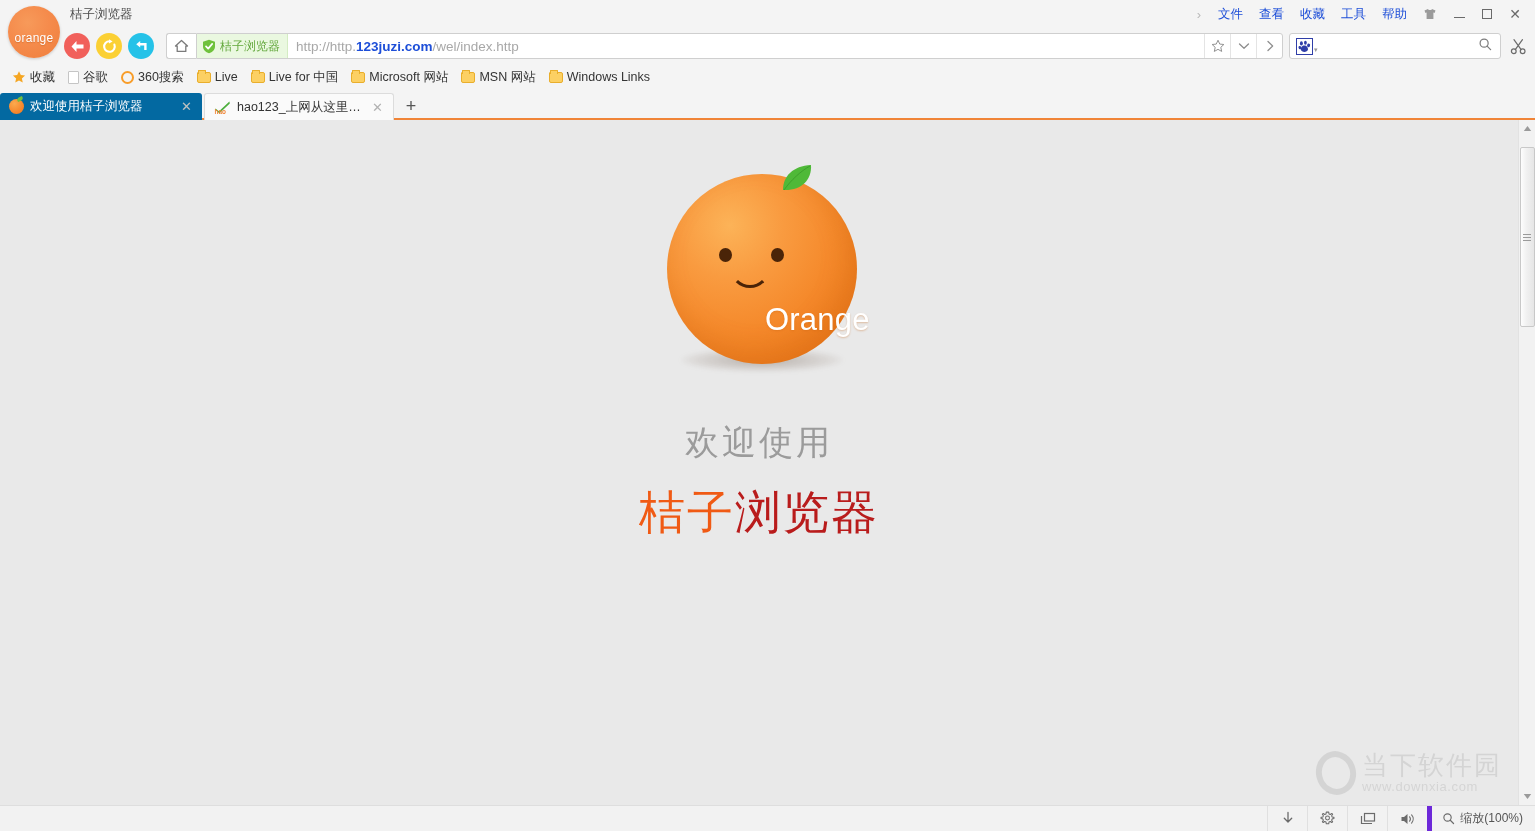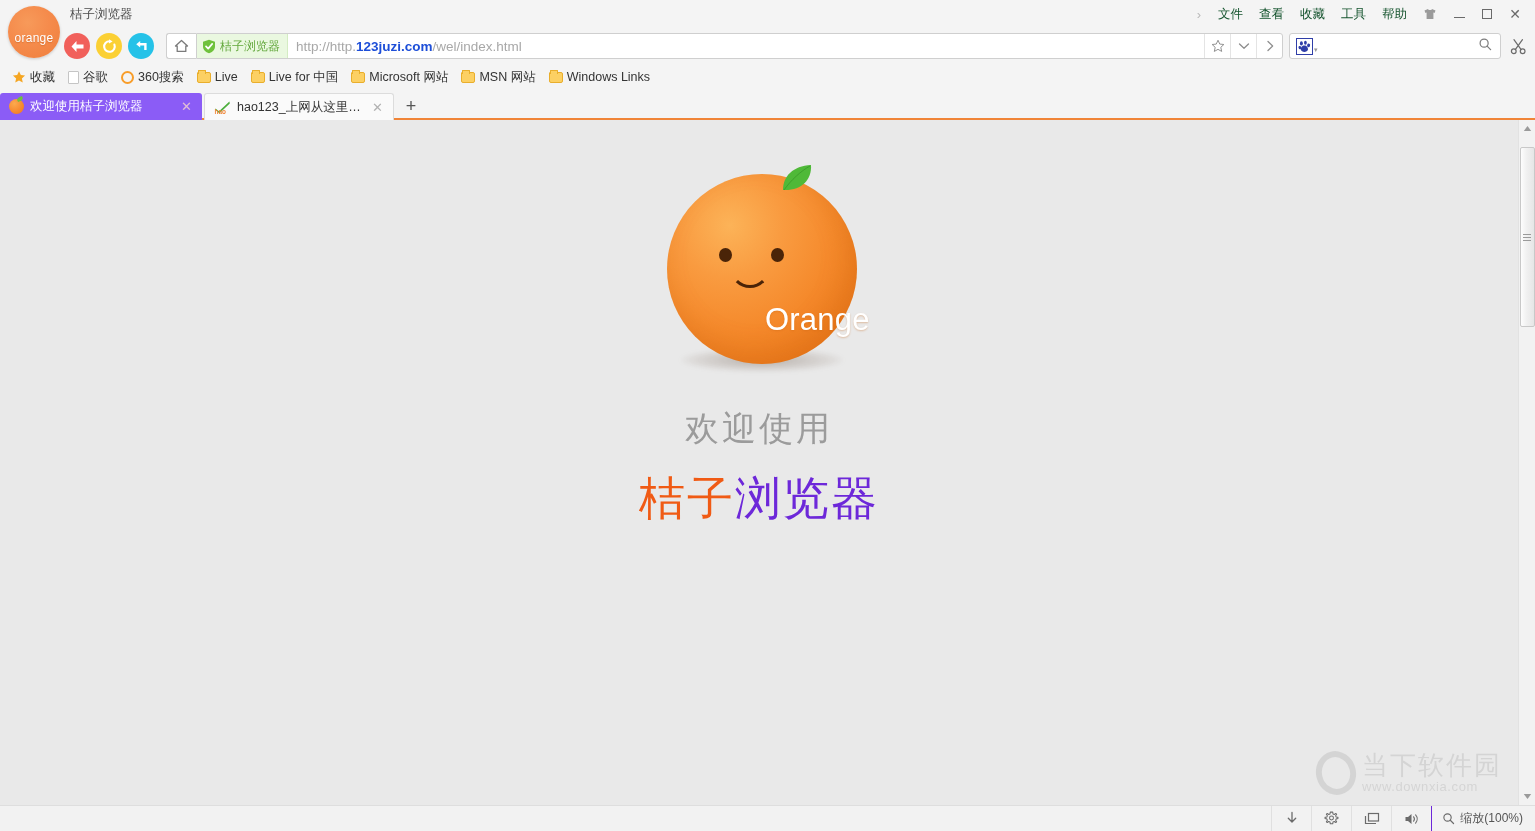--- a/index.html
+++ b/index.html
@@ -25,21 +25,21 @@
   .logo-badge span {
     color: #fff; font-size: 12px; letter-spacing: .3px;
     margin-bottom: 13px; text-shadow: 0 1px 1px rgba(180,90,30,.45);
   }
   .app-title {
     margin-left: 70px; font-size: 12.5px; color: #4a4a4a; line-height: 28px;
   }
   .title-right { margin-left: auto; display: flex; align-items: center; height: 28px; padding-right: 6px; }
   .chev-left { color: #b9b9b9; font-size: 13px; margin-right: 9px; }
   .menu-item {
-    font-size: 12.5px; color: #14532d; padding: 0 8px; line-height: 28px; cursor: default;
+    font-size: 12.5px; color: #1d4ed8; padding: 0 8px; line-height: 28px; cursor: default;
   }
   .tshirt-btn { width: 30px; height: 28px; display: flex; align-items: center; justify-content: center; }
   .win-btn {
     width: 28px; height: 28px; display: flex; align-items: center; justify-content: center;
     color: #6a6a6a;
   }
   .win-min { width: 11px; height: 1px; background: #6a6a6a; margin-top: 7px; }
   .win-max { width: 10px; height: 10px; border: 1px solid #6a6a6a; }
   .win-close { font-size: 14px; line-height: 1; font-weight: 300; }
 
@@ -127,21 +127,21 @@
     position: relative;
   }
   .tabstrip::after {
     content: ""; position: absolute; left: 0; right: 0; bottom: 0; height: 2px; background: #f08437;
   }
   .tab {
     height: 27px; display: flex; align-items: center; gap: 6px; padding: 0 8px 0 9px;
     font-size: 12.5px; position: relative; z-index: 2; border-radius: 3px 3px 0 0;
     min-width: 120px;
   }
-  .tab.active { background: #8b5cf6; color: #fff; width: 202px; }
+  .tab.active { background: #0369a1; color: #fff; width: 202px; }
   .tab.inactive { background: #fafafa; color: #333; border: 1px solid #dcdcdc; border-bottom: none; width: 190px; margin-left: 2px; }
   .tab .tlabel { flex: 1 1 auto; overflow: hidden; white-space: nowrap; text-overflow: ellipsis; }
   .tab .tclose { font-size: 13px; opacity: .75; line-height: 1; padding: 0 2px; }
   .tab.active .tclose { color: #ffe0cb; }
   .tab.inactive .tclose { color: #999; }
   .tab-orange {
     width: 15px; height: 15px; border-radius: 50%; flex: 0 0 15px; position: relative;
     background: radial-gradient(circle at 36% 30%, #fcaa4e 0%, #f6882e 60%, #ef7519 100%);
   }
   .tab-orange::after {
@@ -186,27 +186,27 @@
     position: absolute; left: 63px; top: 94px; width: 40px; height: 20px;
     border: 3px solid #4a2408; border-top: none; border-left-color: transparent; border-right-color: transparent;
     border-radius: 0 0 26px 26px;
   }
   .orange-word {
     position: absolute; left: 98px; top: 128px; font-size: 31px; color: #fff;
     letter-spacing: .2px; text-shadow: 0 1px 2px rgba(200,100,20,.35); white-space: nowrap;
   }
 
   .welcome {
-    margin-top: 40px; font-size: 34px; color: #9b9b9b; letter-spacing: 3px; font-weight: 400;
+    margin-top: 54px; font-size: 34px; color: #9b9b9b; letter-spacing: 3px; font-weight: 400;
   }
   .brand {
     margin-top: 16px; font-size: 46px; letter-spacing: 2px; font-weight: 400;
   }
   .brand .o { color: #f05a14; }
-  .brand .g { color: #6d28d9; }
+  .brand .g { color: #b91c1c; }
 
   .watermark {
     position: absolute; right: 16px; bottom: 10px; display: flex; align-items: center; gap: 6px;
     opacity: .22; pointer-events: none;
   }
   .wm-o {
     width: 40px; height: 44px; border: 6px solid #8d8d8d; border-radius: 50%;
     transform: rotate(-14deg);
   }
   .wm-text { display: flex; flex-direction: column; }
@@ -233,21 +233,21 @@
   .statusbar {
     height: 26px; background: #f2f2f2; border-top: 1px solid #dedede;
     display: flex; align-items: center; justify-content: flex-end; flex: 0 0 26px;
   }
   .sb-btn {
     width: 40px; height: 25px; display: flex; align-items: center; justify-content: center;
     border-left: 1px solid #e0e0e0; color: #6b6b6b;
   }
   .sb-zoom {
     display: flex; align-items: center; gap: 5px; padding: 0 12px 0 10px; height: 25px;
-    border-left: 1px solid #6d28d9; font-size: 12px; color: #555;
+    border-left: 5px solid #6d28d9; font-size: 12px; color: #555;
   }
 </style>
 </head>
 <body>
 
 <div class="browser">
 
   <div class="titlebar">
     <div class="logo-badge">
       <span>orange</span>
@@ -304,21 +304,21 @@
     </span>
 
     <div class="urlwrap">
       <span class="secbadge">
         <svg width="14" height="15" viewBox="0 0 14 15">
           <path d="M7 .7 L13 2.7 L13 7.6 C13 11 10.4 13.3 7 14.3 C3.6 13.3 1 11 1 7.6 L1 2.7 Z" fill="#6fc23c"></path>
           <path d="M4 7.3 L6.2 9.6 L10.2 4.9" fill="none" stroke="#fff" stroke-width="1.7" stroke-linecap="round" stroke-linejoin="round"></path>
         </svg>
         <span class="lbl">桔子浏览器</span>
       </span>
-      <span class="urltext"><span>http://http.</span><b>123juzi.com</b><span>/wel/index.html</span></span>
+      <span class="urltext"><span>http://http.</span><b>123juzi.com</b><span>/wel/index.http</span></span>
       <span class="url-icon">
         <svg width="14" height="14" viewBox="0 0 16 16">
             <path d="M8 1.4 L10 5.8 L14.7 6.3 L11.2 9.5 L12.2 14.2 L8 11.8 L3.8 14.2 L4.8 9.5 L1.3 6.3 L6 5.8 Z" fill="none" stroke="#8e8e8e" stroke-width="1.1" stroke-linejoin="round"></path>
           </svg>
       </span>
       <span class="url-icon">
         <svg width="12" height="10" viewBox="0 0 12 10">
             <path d="M1.5 3 L6 7.3 L10.5 3" fill="none" stroke="#8e8e8e" stroke-width="1.3" stroke-linecap="round" stroke-linejoin="round"></path>
           </svg>
       </span>

